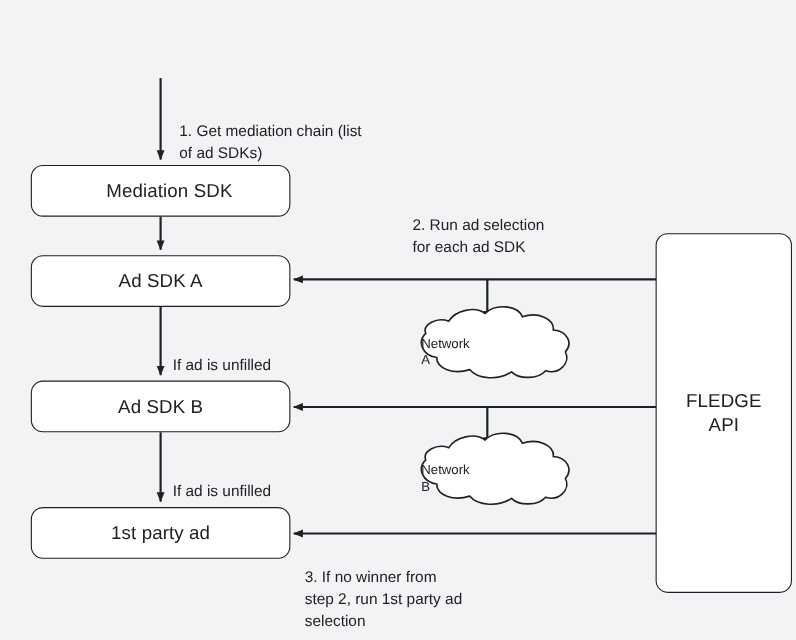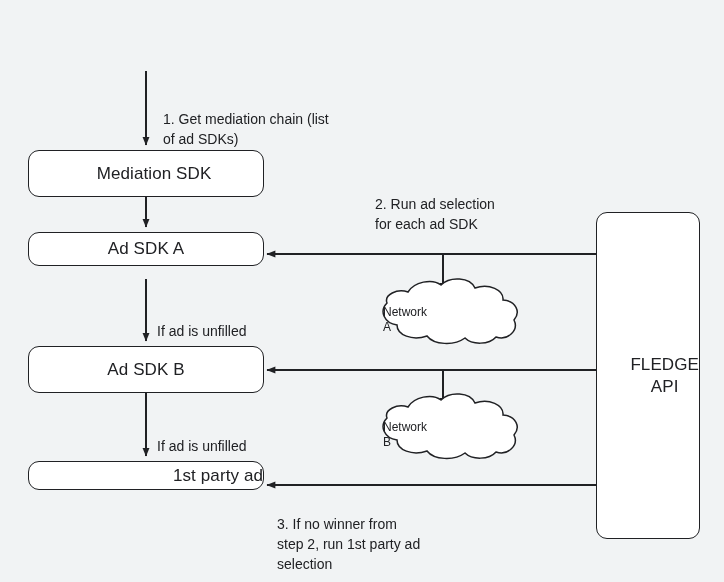--- a/index.html
+++ b/index.html
@@ -116,33 +116,33 @@
                C384,438 379,426 387,418
                C384,410 397,403 408,407 Z" fill="#ffffff" stroke="#202124" stroke-width="1.5"></path>
     </g>
   </svg>
 
 
   <div class="node-box" style="left:28px; top:150px; width:236px; height:47px;padding-left:16px;">
     <span>Mediation SDK</span>
   </div>
 
-  <div class="node-box" style="left:28px; top:232px; width:236px; height:34px;">
+  <div class="node-box" style="left:28px; top:232px; width:236px; height:47px;">
     <span>Ad SDK A</span>
   </div>
 
   <div class="node-box" style="left:28px; top:346px; width:236px; height:47px;">
     <span>Ad SDK B</span>
   </div>
 
-  <div class="node-box" style="left:28px; top:461px; width:236px; height:29px;justify-content:flex-end;">
+  <div class="node-box" style="left:28px; top:461px; width:236px; height:47px;">
     <span>1st party ad</span>
   </div>
 
-  <div class="node-box" style="left:596px; top:212px; width:104px; height:327px; white-space:pre-line;justify-content:flex-end;">
+  <div class="node-box" style="left:596px; top:212px; width:124px; height:327px; white-space:pre-line;">
     <span>FLEDGE
 API</span>
   </div>
 
   <div class="cloud-label" style="left:383px; top:291px; width:120px;">
     <span>Network
 A</span>
   </div>
 
   <div class="cloud-label" style="left:383px; top:406px; width:120px;">

